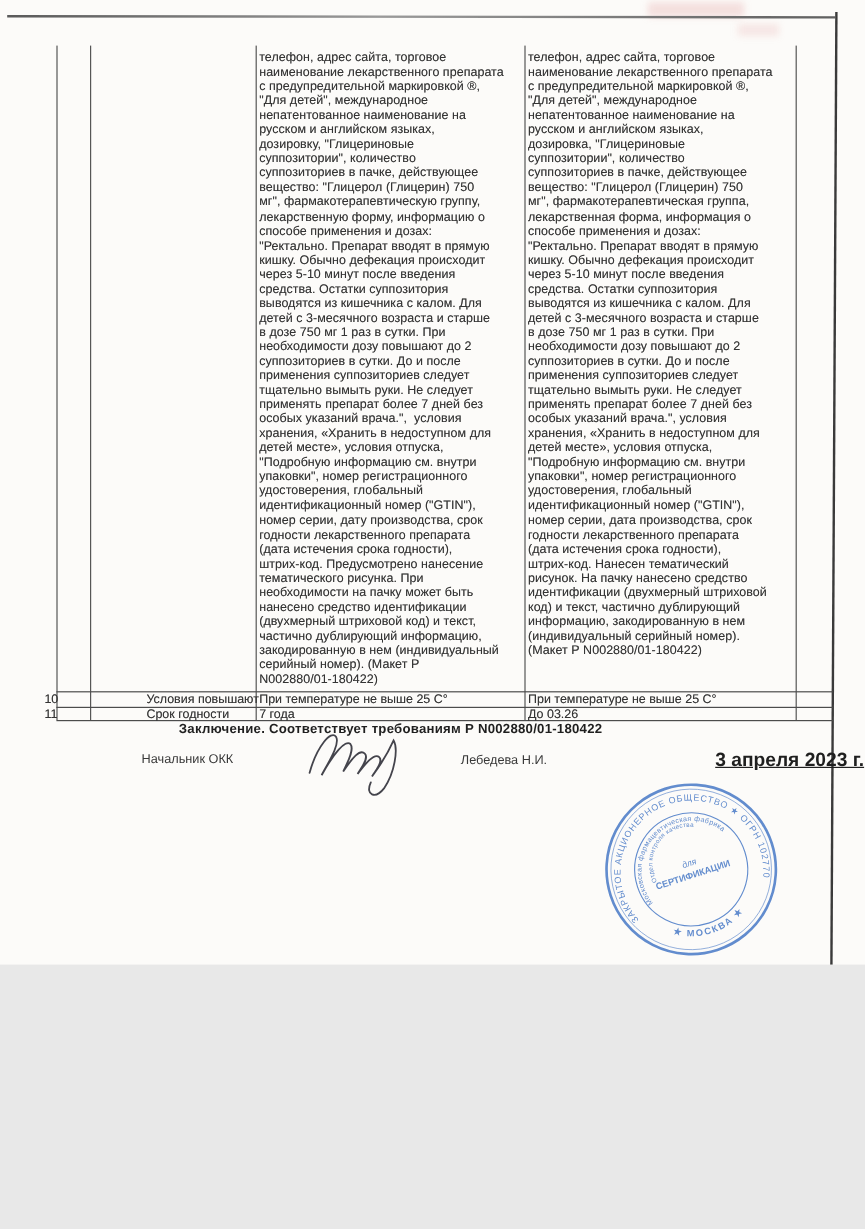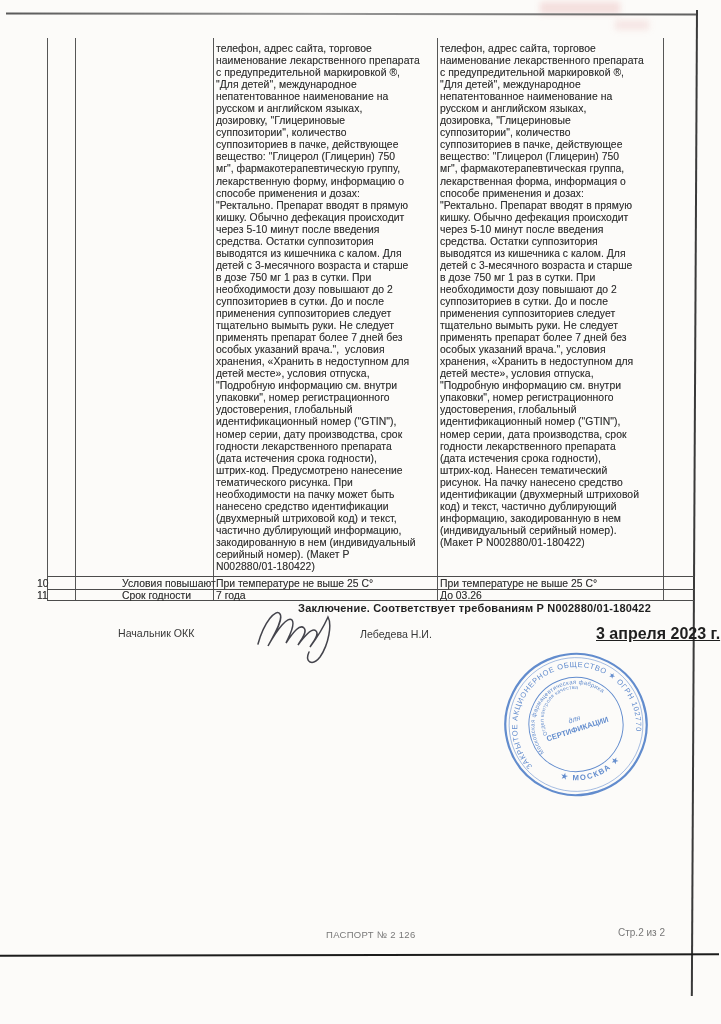--- a/index.html
+++ b/index.html
@@ -1,17 +1,17 @@
 <!DOCTYPE html>
 <html><head>
 <meta charset="utf-8">
 <style>
   html,body { margin:0; padding:0; background:#e8e8e8; }
   .page {
-    position:relative; width:721px; height:1024px; margin:0 auto;
+    position:relative; width:721px; height:804px; margin:0 auto;
     background:#fcfbf9; overflow:hidden;
     font-family:"Liberation Sans", sans-serif; color:#383838;
   }
   .noise1 { position:absolute; left:540px; top:2px; width:80px; height:12px;
     background:rgba(224,140,140,0.25); filter:blur(3px); }
   .noise2 { position:absolute; left:615px; top:20px; width:34px; height:10px;
     background:rgba(224,140,140,0.18); filter:blur(3px); }
   .scan-top {
     position:absolute; left:6px; top:13px; width:690px; height:1.5px;
     background:linear-gradient(to right,#5a5a5a,#9a9a9a 45%,#606060);
@@ -30,25 +30,25 @@
     white-space:pre; letter-spacing:0.04px; color:#343434;
     text-shadow:0 0 0.3px rgba(40,40,40,0.45);
   }
   .cc-left { left:216px; }
   .cc-right { left:440px; }
   .cell { position:absolute; font-size:10.4px; white-space:nowrap; color:#343434;
     text-shadow:0 0 0.3px rgba(40,40,40,0.45); }
   .row10 { top:577.5px; } .row11 { top:589.5px; }
   .c-num { left:37px; } .c-label { left:122px; } .c-v1 { left:216px; } .c-v2 { left:440px; }
   .conclusion {
-    position:absolute; left:0; right:70px; top:601.5px; text-align:right;
+    position:absolute; left:0; right:70px; top:601.5px; text-align:center;
     font-weight:bold; font-size:11px; color:#1f1f1f; letter-spacing:0.2px;
   }
   .role { position:absolute; left:118px; top:627px; font-size:10.6px; }
-  .name { position:absolute; left:360px; top:628px; font-size:10.6px; }
+  .name { position:absolute; left:384px; top:628px; font-size:10.6px; }
   .sign-date { position:absolute; left:596px; top:625px; font-size:16px; font-weight:bold; color:#1f1f1f;text-decoration:underline; }
   .signature { position:absolute; left:246px; top:600px; width:110px; height:64px; }
   .stamp {
     position:absolute; left:496px; top:651px; width:160px; height:147px;
     filter:blur(0.35px); opacity:0.88;
   }
   .footer-doc { position:absolute; left:310px; top:929px; font-size:9.5px; color:#787878; letter-spacing:0.3px;margin-left:16px; }
   .footer-page { position:absolute; left:618px; top:927px; font-size:10px; color:#787878; }
   .footer-line {
     position:absolute; left:0; top:954px; width:719px; height:1.6px;

